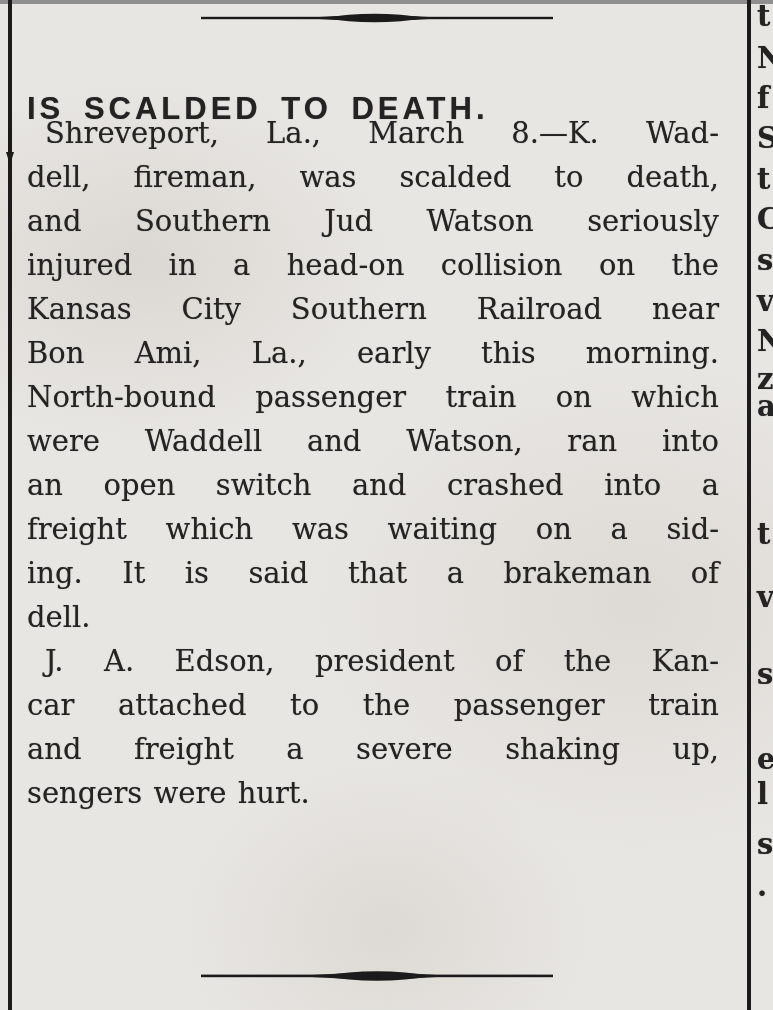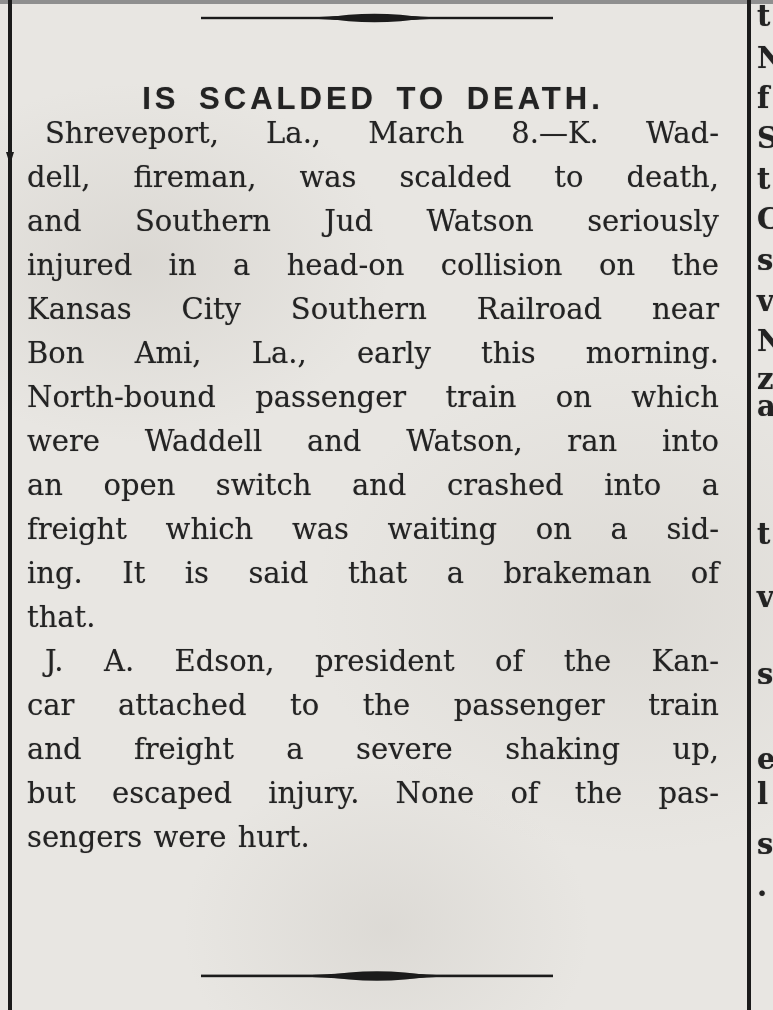--- a/index.html
+++ b/index.html
@@ -34,22 +34,22 @@
     clip-path: polygon(0 0, 100% 0, 50% 100%);
   }
   .divider {
     position: absolute; left: 201px; width: 352px; height: 20px;
     color: var(--rule, #1b1b1b);
   }
   .divider.top    { top: 8px; }
   .divider.bottom { top: 966px; }
   .divider svg { display: block; width: 100%; height: 100%; }
   .headline {
-    position: absolute; top: 60px; left: 27px; width: 692px;
-    text-align: center;
+    position: absolute; top: 70px; left: 27px; width: 692px;
+    text-align: left;
     font-family: "Liberation Sans", sans-serif;
     font-weight: 700;
     font-size: 31px;
     letter-spacing: 4px;
     word-spacing: 7px;
     color: var(--ink, #232323);
     text-shadow: 0 0 1px rgba(25,25,25,0.45);
   }
   .article {
     position: absolute; top: 111px; left: 27px; width: 692px;
@@ -102,25 +102,24 @@
       <div class="line">dell, fireman, was scalded to death,</div>
       <div class="line">and Southern Jud Watson seriously</div>
       <div class="line">injured in a head-on collision on the</div>
       <div class="line">Kansas City Southern Railroad near</div>
       <div class="line">Bon Ami, La., early this morning.</div>
       <div class="line">North-bound passenger train on which</div>
       <div class="line">were Waddell and Watson, ran into</div>
       <div class="line">an open switch and crashed into a</div>
       <div class="line">freight which was waiting on a sid-</div>
       <div class="line">ing.  It is said that a brakeman of</div>
-      <div class="line para-last">that.</div>
+      <div class="line para-last">dell.</div>
       <div class="line indent">J. A. Edson, president of the Kan-</div>
       <div class="line">car attached to the passenger train</div>
       <div class="line">and freight a severe shaking up,</div>
-      <div class="line">but escaped injury.  None of the pas-</div>
       <div class="line para-last">sengers were hurt.</div>
     </div>
 
   <div class="fragments">
       <span style="top: 2px;">t</span>
       <span style="top: 44px;">N</span>
       <span style="top: 84px;">f</span>
       <span style="top: 124px;">S</span>
       <span style="top: 165px;">t</span>
       <span style="top: 205px;">C</span>

